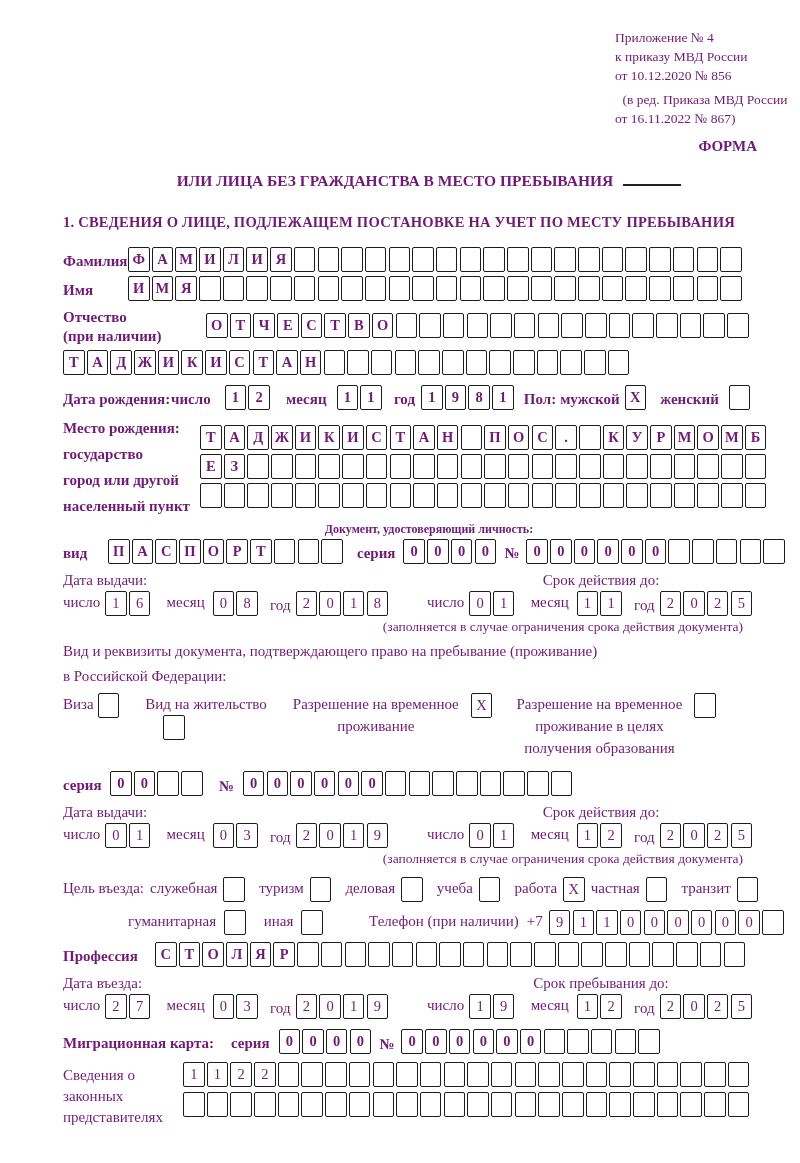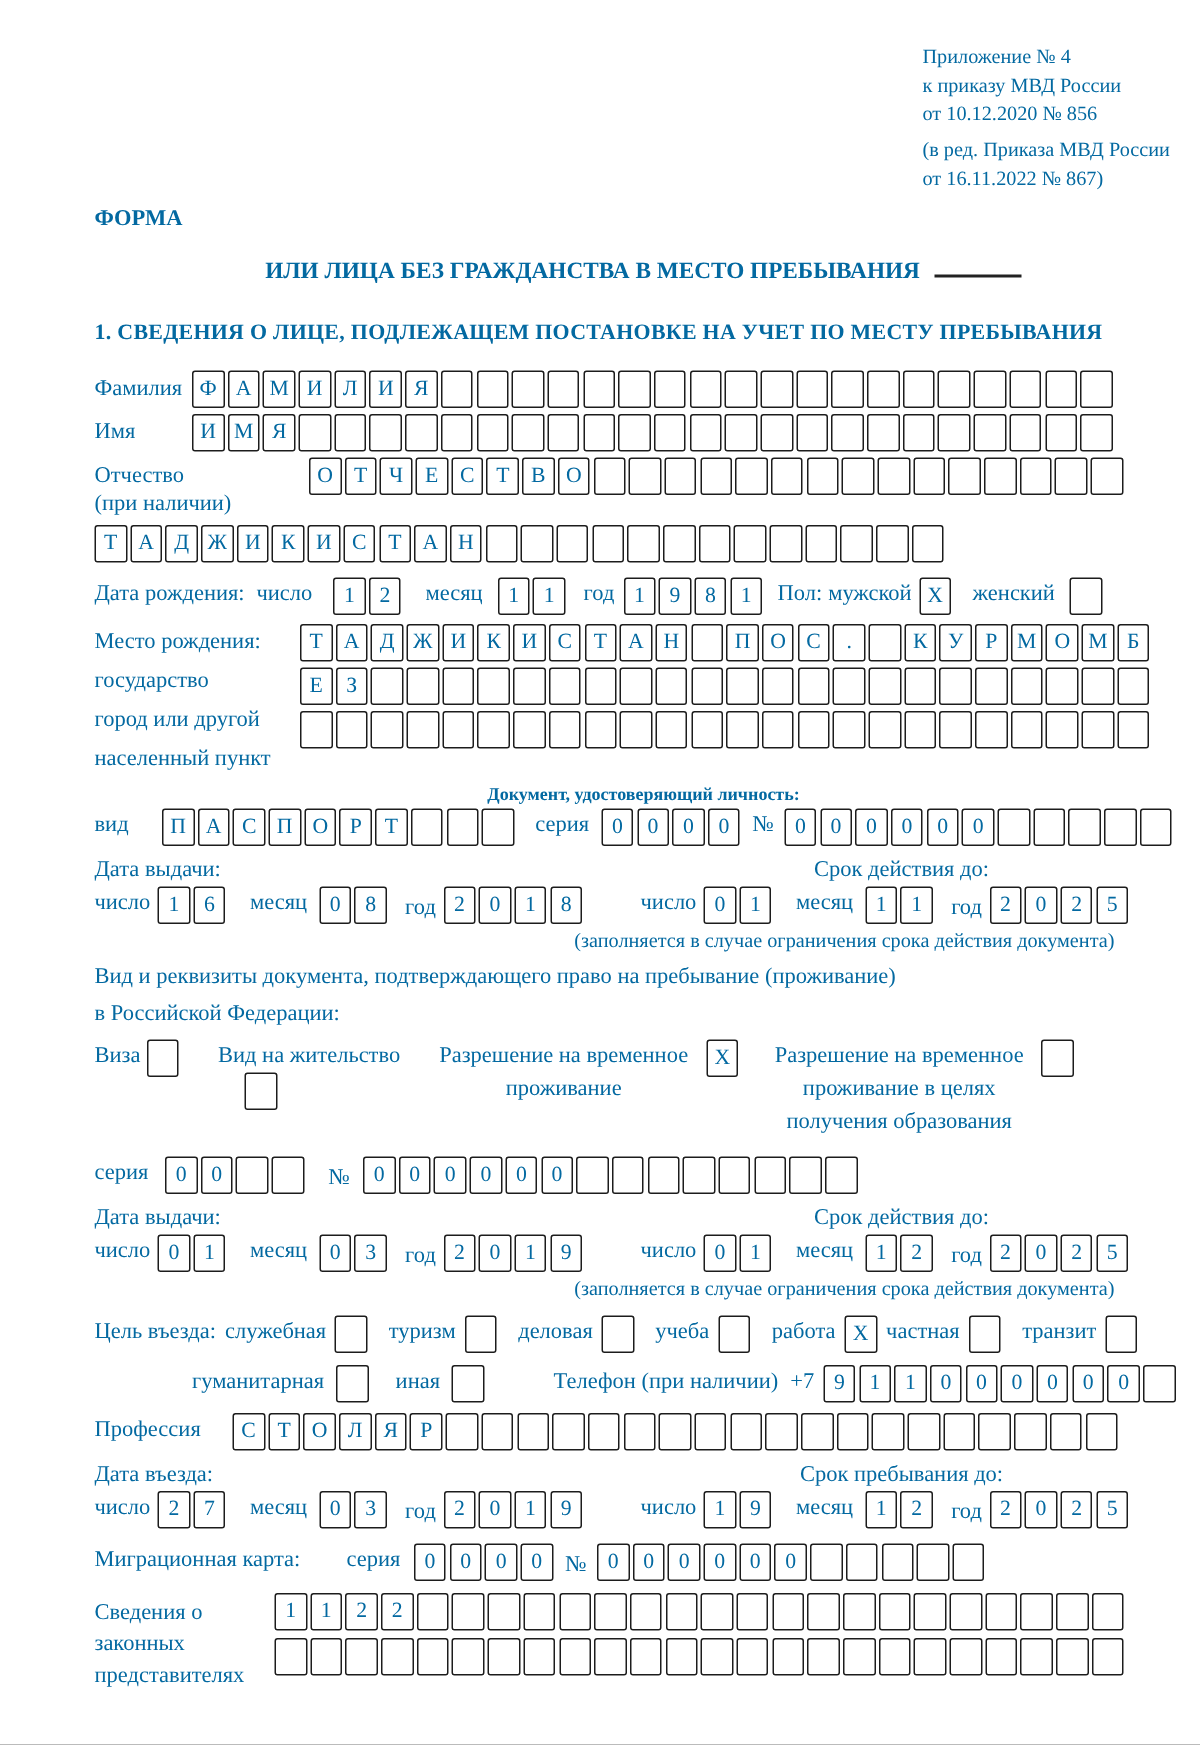--- a/index.html
+++ b/index.html
@@ -1,30 +1,30 @@
 <!DOCTYPE html>
 <html lang="ru"><head>
 <meta charset="utf-8">
 <style>
   html,body{margin:0;padding:0;background:#888;}
   .page{
-    width:800px;height:1163px;margin:0 auto;background:#ffffff;color:#0369a1;
+    width:800px;height:1163px;margin:0 auto;background:#ffffff;color:#701a75;
     font-family:"Liberation Serif","DejaVu Serif",serif;font-size:15px;
     box-sizing:border-box;padding:28px 5px 0 63px;overflow:hidden;position:relative;
   }
   
   .annex{margin-left:552px;font-size:13.5px;line-height:19px;}
-  .annex .gap{margin-top:5px;}
-  .forma{margin-top:10px;margin-right:15px;text-align:left;font-weight:bold;font-size:15px;}
+  .annex .gap{margin-top:5px;text-align:center;}
+  .forma{margin-top:10px;margin-right:38px;text-align:right;font-weight:bold;font-size:15px;}
   
   .title{margin-top:14px;text-align:center;font-weight:bold;font-size:15.5px;line-height:23px;}
   .title-underline{display:inline-block;width:58px;border-bottom:2.2px solid #222;height:14px;margin-left:10px;}
   .sec1{margin-top:22px;font-weight:bold;font-size:14.6px;letter-spacing:.2px;}
   
-  .frow{display:flex;align-items:flex-start;margin-top:4px;}
+  .frow{display:flex;align-items:center;margin-top:4px;font-weight:bold;}
   .flabel{flex:0 0 auto;line-height:19px;padding-top:3px;}
   .cells{display:flex;flex-wrap:nowrap;}
   .cell{
     flex:0 0 auto;width:19.5px;height:23px;border:1.7px solid #1c1c1c;border-radius:2px;
     margin-right:2.2px;display:flex;align-items:center;justify-content:center;
     font-size:14.5px;line-height:1;background:#fff;
   }
   .ilabel{padding-top:3px;white-space:nowrap;}
   .heading-doc{margin-top:6px;text-align:center;font-weight:bold;font-size:12px;}
   

